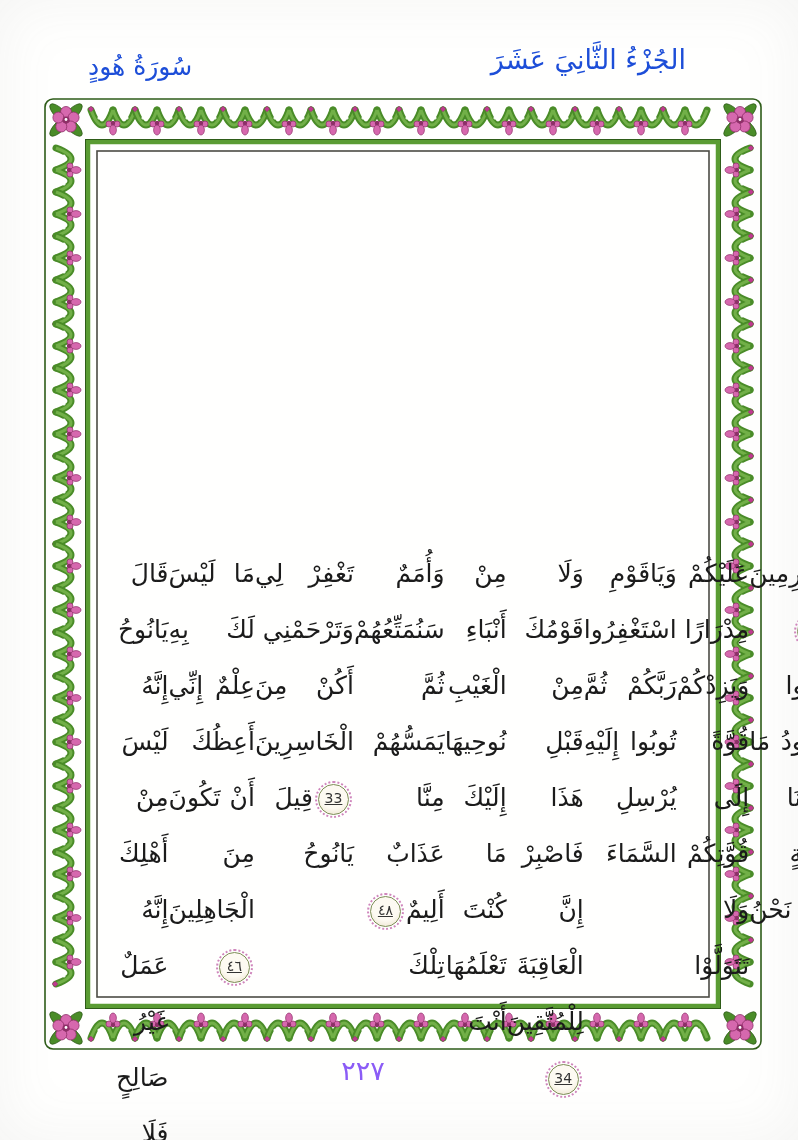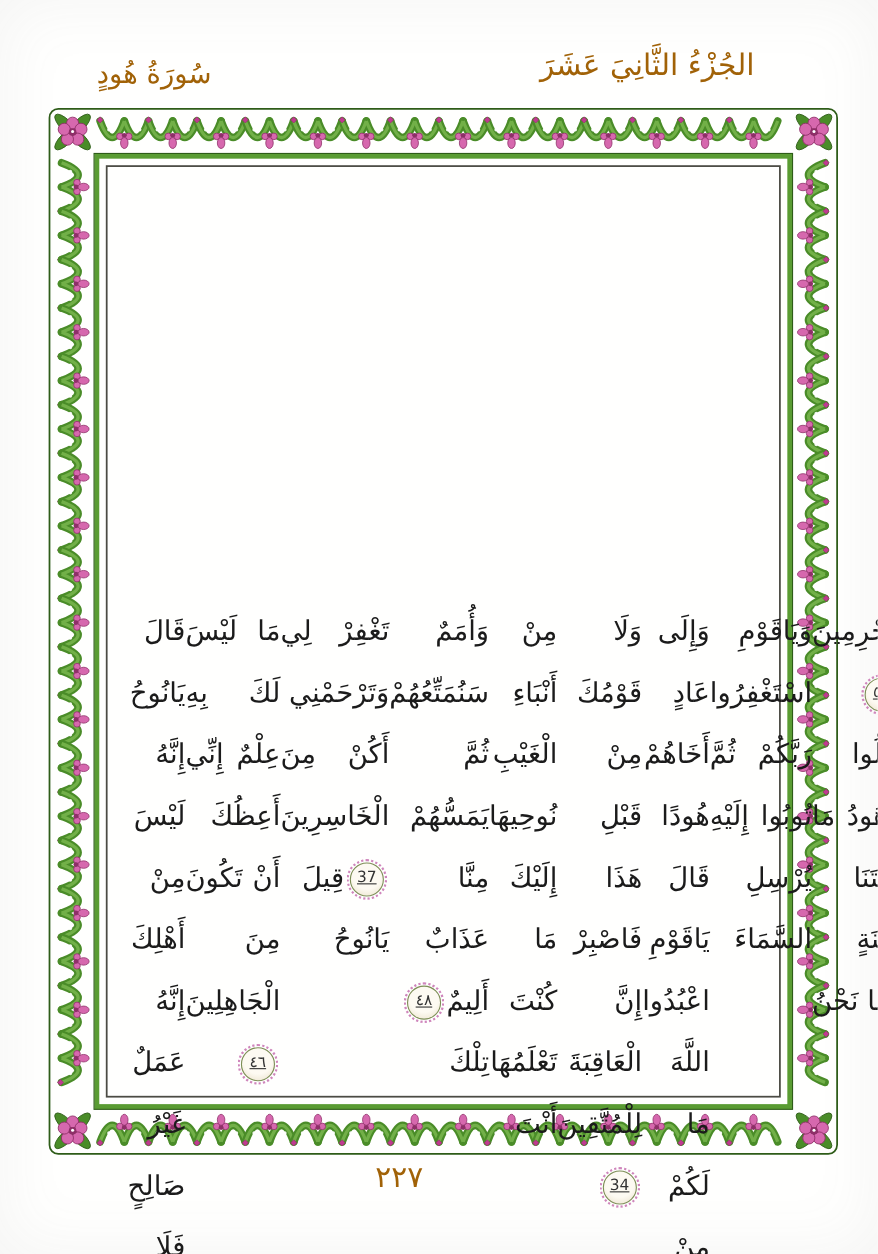--- a/index.html
+++ b/index.html
@@ -1,21 +1,21 @@
 <!DOCTYPE html>
 <html lang="ar"><head>
 <meta charset="utf-8">
 <style>
   html,body{margin:0;padding:0;background:#fff;}
   .page{
     position:relative;width:798px;height:1140px;background:#fffffe;
     font-family:"DejaVu Sans",sans-serif;overflow:hidden;
     box-shadow:inset 0 0 60px rgba(120,120,110,0.08);
   }
-  .header-label{position:absolute;direction:rtl;color:#a16207;white-space:nowrap;}
+  .header-label{position:absolute;direction:rtl;color:#1d4ed8;white-space:nowrap;}
   .juz-label{top:44px;right:112px;font-size:27px;}
   .surah-label{top:52px;left:88px;font-size:25px;}
   .frame{position:absolute;left:44px;top:98px;width:718px;height:952px;overflow:visible;}
   .quran-text{
     position:absolute;left:105px;right:97px;top:152px;bottom:144px;
     display:flex;justify-content:space-between;align-items:center;
   }
   .quran-line{
     direction:rtl;text-align:justify;text-align-last:justify;
     font-size:25px;line-height:56px;color:#1b1b1b;
@@ -24,21 +24,21 @@
   .ayah-marker{
     display:inline-block;width:29px;height:29px;line-height:27px;
     text-align:center;text-align-last:center;border-radius:50%;
     border:1.5px solid #7d8d55;outline:2px dotted #cf86bc;outline-offset:1px;
     font-size:14px;color:#333;vertical-align:middle;margin:0 5px;
     background:radial-gradient(circle at 50% 35%,#fdfaf2 55%,#e9e0c8 100%);
     text-decoration:underline;
   }
   .page-number{
     position:absolute;bottom:54px;left:0;width:726px;text-align:center;
-    font-size:27px;color:#a16207;
+    font-size:27px;color:#8b5cf6;
   }
 </style>
 </head>
 <body>
 
 <div class="page">
 
   <div class="header-label juz-label">الجُزْءُ الثَّانِيَ عَشَرَ</div>
 
   <div class="header-label surah-label">سُورَةُ هُودٍ</div>
@@ -157,23 +157,23 @@
       </g>
     <use href="#corner-flower" transform="translate(22 22)"></use>
     <use href="#corner-flower" transform="translate(696 22)"></use>
     <use href="#corner-flower" transform="translate(22 930)"></use>
     <use href="#corner-flower" transform="translate(696 930)"></use>
   </svg>
 
   <div class="quran-text">
       <div class="quran-line"><span>قَالَ يَانُوحُ إِنَّهُ لَيْسَ مِنْ أَهْلِكَ إِنَّهُ عَمَلٌ غَيْرُ صَالِحٍ فَلَا تَسْأَلْنِ</span></div>
       <div class="quran-line"><span>مَا لَيْسَ لَكَ بِهِ عِلْمٌ إِنِّي أَعِظُكَ أَنْ تَكُونَ مِنَ الْجَاهِلِينَ</span><span class="ayah-marker">٤٦</span></div>
-      <div class="quran-line"><span>تَغْفِرْ لِي وَتَرْحَمْنِي أَكُنْ مِنَ الْخَاسِرِينَ</span><span class="ayah-marker">37</span><span>قِيلَ يَانُوحُ</span></div>
+      <div class="quran-line"><span>تَغْفِرْ لِي وَتَرْحَمْنِي أَكُنْ مِنَ الْخَاسِرِينَ</span><span class="ayah-marker">33</span><span>قِيلَ يَانُوحُ</span></div>
       <div class="quran-line"><span>وَأُمَمٌ سَنُمَتِّعُهُمْ ثُمَّ يَمَسُّهُمْ مِنَّا عَذَابٌ أَلِيمٌ</span><span class="ayah-marker">٤٨</span><span>تِلْكَ</span></div>
       <div class="quran-line"><span>مِنْ أَنْبَاءِ الْغَيْبِ نُوحِيهَا إِلَيْكَ مَا كُنْتَ تَعْلَمُهَا أَنْتَ</span></div>
       <div class="quran-line"><span>وَلَا قَوْمُكَ مِنْ قَبْلِ هَذَا فَاصْبِرْ إِنَّ الْعَاقِبَةَ لِلْمُتَّقِينَ</span><span class="ayah-marker">34</span></div>
-      <div class="quran-line"><span>وَإِلَى عَادٍ أَخَاهُمْ هُودًا قَالَ يَاقَوْمِ اعْبُدُوا اللَّهَ مَا لَكُمْ مِنْ</span></div>
       <div class="quran-line"><span>وَيَاقَوْمِ اسْتَغْفِرُوا رَبَّكُمْ ثُمَّ تُوبُوا إِلَيْهِ يُرْسِلِ السَّمَاءَ</span></div>
+      <div class="quran-line"><span>عَلَيْكُمْ مِدْرَارًا وَيَزِدْكُمْ قُوَّةً إِلَى قُوَّتِكُمْ وَلَا تَتَوَلَّوْا</span></div>
       <div class="quran-line"><span>مُجْرِمِينَ</span><span class="ayah-marker">٥٢</span><span>قَالُوا يَاهُودُ مَا جِئْتَنَا بِبَيِّنَةٍ وَمَا نَحْنُ</span></div>
     </div>
 
   <div class="page-number">٢٢٧</div>
 </div>
 
 </body></html>

